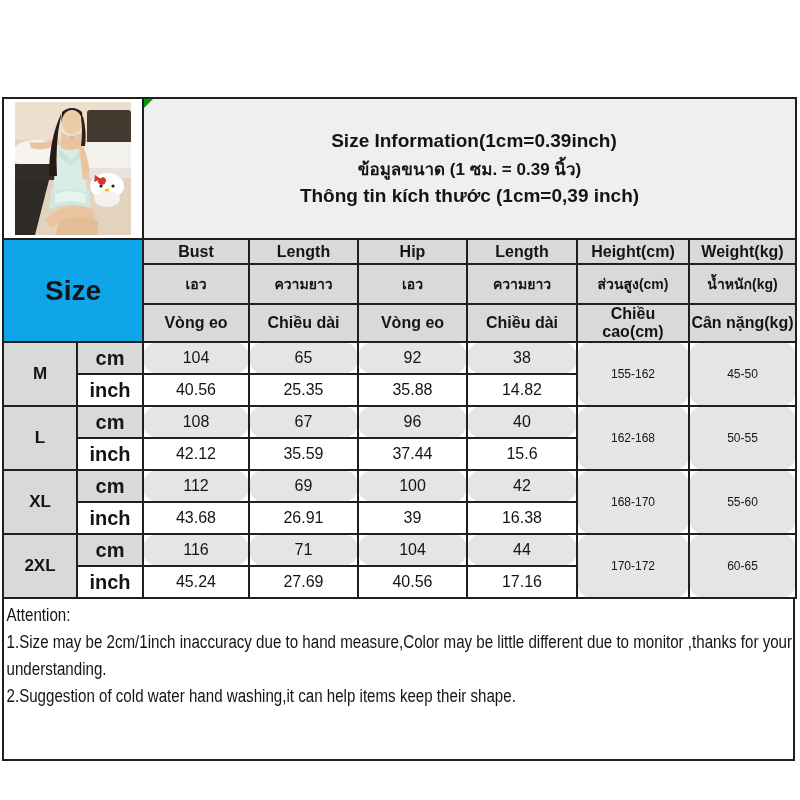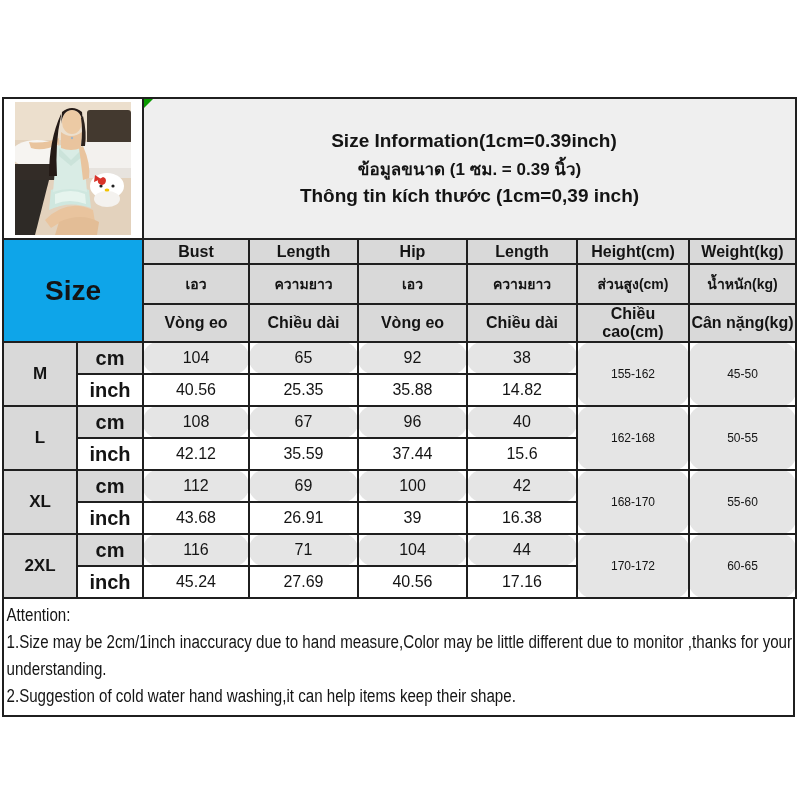--- a/index.html
+++ b/index.html
@@ -32,21 +32,21 @@
   .size-big{font-weight:bold;font-size:28px;background:#0ea5e9;}
   .hdr-en{font-weight:bold;font-size:16px;}
   .hdr-th{font-weight:bold;font-size:14px;}
   .hdr-vi{font-weight:bold;font-size:16px;}
   .size-letter{font-weight:bold;font-size:17px;}
   .unit-label{font-weight:bold;font-size:20px;}
   .val{font-size:16px;}
   .range{font-size:12px;margin-top:32px;}
   .photo-wrap{width:100%;height:100%;display:flex;align-items:center;justify-content:center;background:#ffffff;}
   .attention-box{
-    box-sizing:border-box;width:793px;height:118px;border:2px solid #1f1f1f;border-top:none;
+    box-sizing:border-box;width:793px;height:162px;border:2px solid #1f1f1f;border-top:none;
     background:#ffffff;overflow:hidden;position:relative;
   }
   .attention-text{
     width:119%;transform:scaleX(0.84);transform-origin:top left;
     padding:3px 0 0 3px;font-size:18px;line-height:27px;white-space:nowrap;
   }
 </style>
 </head>
 <body>
 

